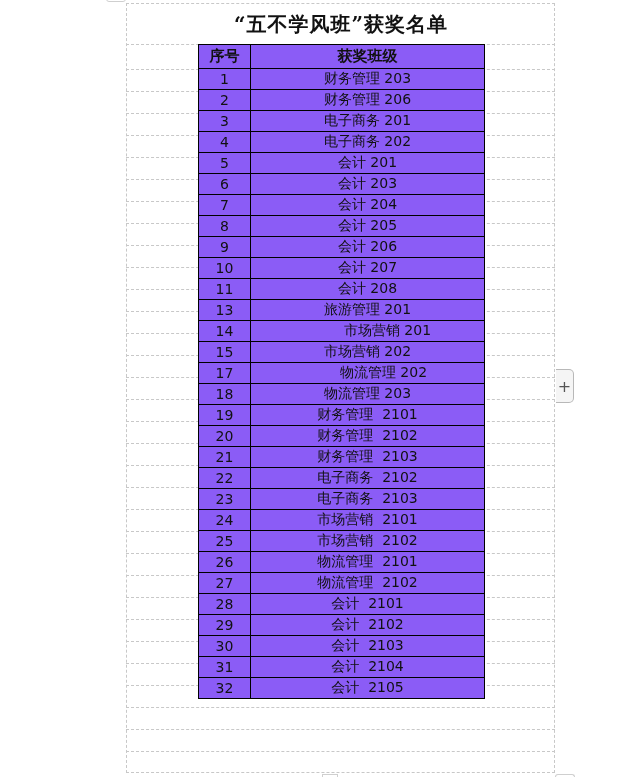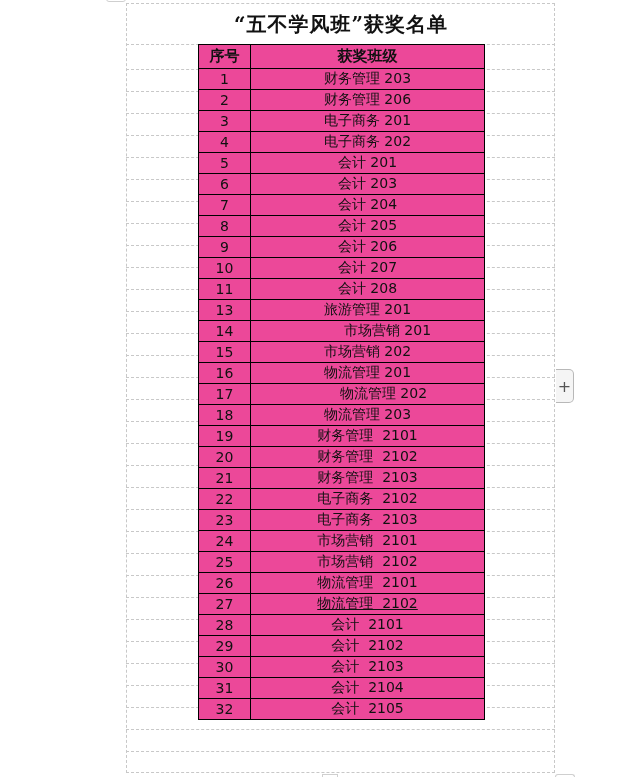--- a/index.html
+++ b/index.html
@@ -48,21 +48,21 @@
   }
   table.award {
     position: absolute;
     left: 198px;
     top: 44px;
     width: 286px;
     border-collapse: collapse;
     table-layout: fixed;
     font-family: "DejaVu Sans", "Liberation Sans", sans-serif;
     color: #111;
-    background: #ec4899;
+    background: #8b5cf6;
   }
   table.award th, table.award td {
     border: 1.5px solid #000;
     text-align: center;
     padding: 0;
     white-space: nowrap;
     overflow: hidden;
   }
   table.award th {
     height: 23px;
@@ -210,24 +210,20 @@
       </tr>
       <tr>
         <td>14</td>
         <td style="white-space: pre; padding-left: 40px;">市场营销 201</td>
       </tr>
       <tr>
         <td>15</td>
         <td style="white-space: pre;">市场营销 202</td>
       </tr>
       <tr>
-        <td>16</td>
-        <td style="white-space: pre;">物流管理 201</td>
-      </tr>
-      <tr>
         <td>17</td>
         <td style="white-space: pre; padding-left: 32px;">物流管理 202</td>
       </tr>
       <tr>
         <td>18</td>
         <td style="white-space: pre;">物流管理 203</td>
       </tr>
       <tr>
         <td>19</td>
         <td style="white-space: pre;">财务管理  2101</td>
@@ -255,21 +251,21 @@
       <tr>
         <td>25</td>
         <td style="white-space: pre;">市场营销  2102</td>
       </tr>
       <tr>
         <td>26</td>
         <td style="white-space: pre;">物流管理  2101</td>
       </tr>
       <tr>
         <td>27</td>
-        <td style="white-space: pre; text-decoration: underline;">物流管理  2102</td>
+        <td style="white-space: pre;">物流管理  2102</td>
       </tr>
       <tr>
         <td>28</td>
         <td style="white-space: pre;">会计  2101</td>
       </tr>
       <tr>
         <td>29</td>
         <td style="white-space: pre;">会计  2102</td>
       </tr>
       <tr>

